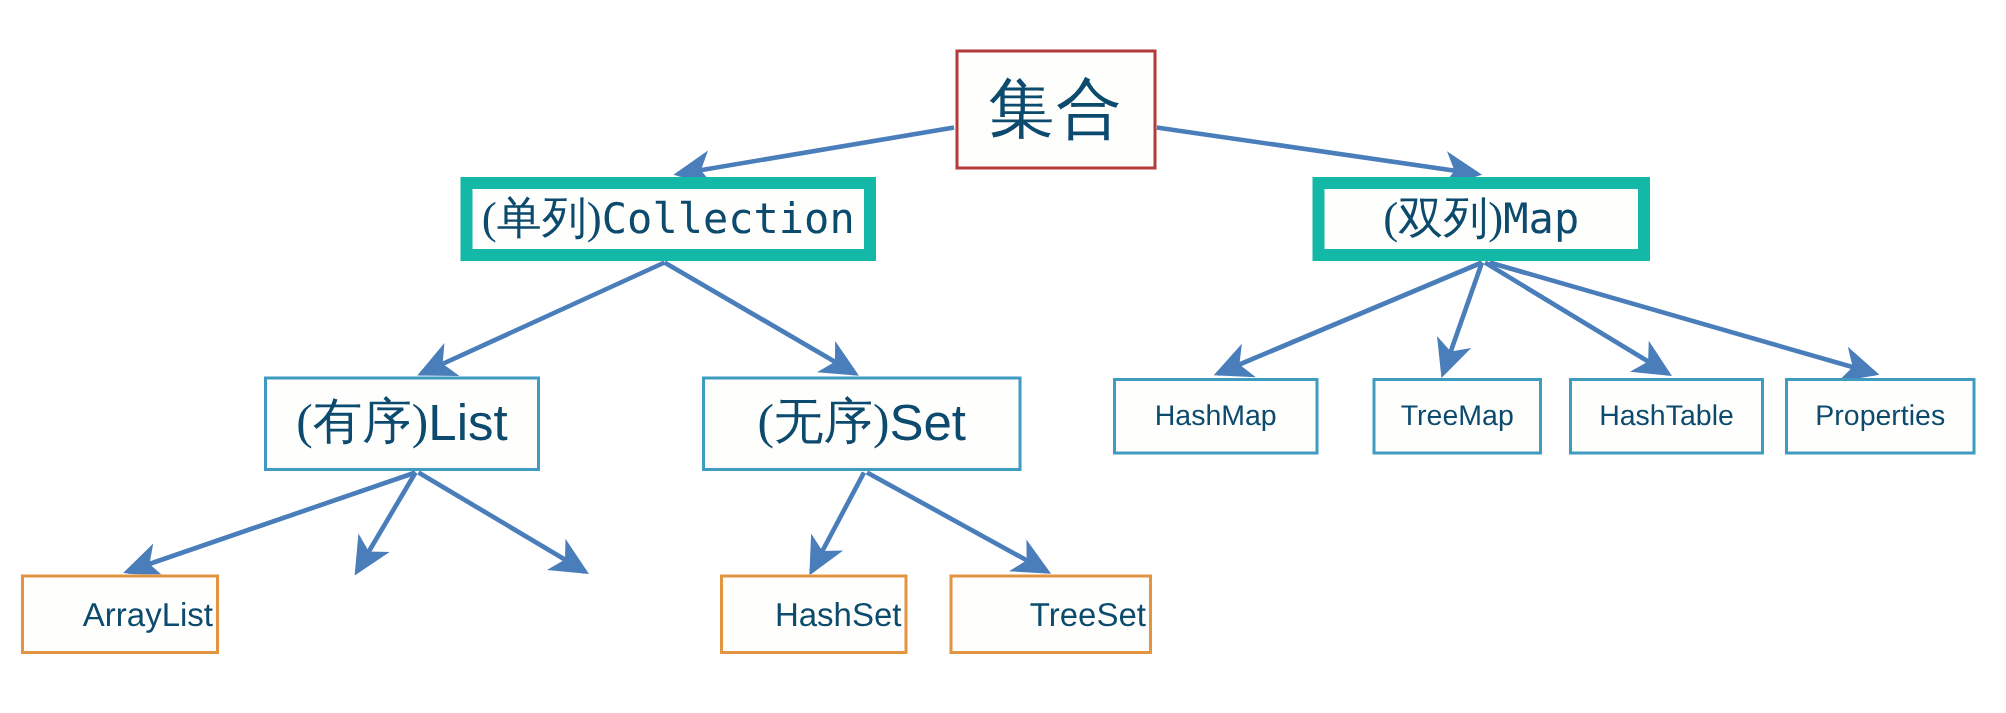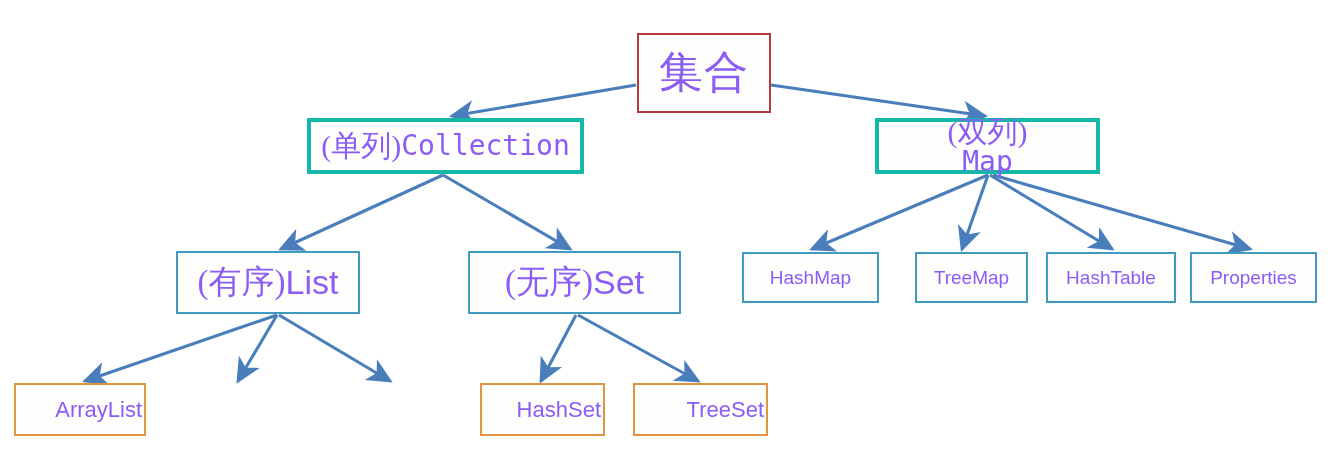--- a/index.html
+++ b/index.html
@@ -26,34 +26,34 @@
     pointer-events: none;
   }
   .node {
     position: absolute;
     box-sizing: border-box;
     background: #fefefd;
     display: flex;
     align-items: center;
     justify-content: center;
     text-align: center;
-    color: #8b5cf6;
+    color: #0c4a6e;
     line-height: 1.05;
     white-space: nowrap;
     z-index: 3;
   }
   
   .node.root {
     border: 2px solid #b33b3b;
     font-family: "Liberation Serif", serif;
     font-size: 44px;
     letter-spacing: 1px;
   }
   .node.l2 {
-    border: 4px solid #14b8a6;
+    border: 8px solid #14b8a6;
     font-family: "Liberation Serif", serif;
     font-size: 31px;
   }
   .node.l2 .mono {
     font-family: "DejaVu Sans Mono", monospace;
     font-size: 28px;
     letter-spacing: 0px;
   }
   .node.l2 .serif {
     font-family: "Liberation Serif", serif;
@@ -123,21 +123,21 @@
 
   <div class="node root" style="left:637px; top:33px; width:134px; height:80px;">
     <span class="label">集合</span>
   </div>
 
   <div class="node l2" style="left:307px; top:118px; width:277px; height:56px;">
     <span class="serif">(单列)</span>
       <span class="mono">Collection</span>
   </div>
 
-  <div class="node l2" style="left:875px; top:118px; width:225px; height:56px;flex-direction:column;">
+  <div class="node l2" style="left:875px; top:118px; width:225px; height:56px;">
     <span class="serif">(双列)</span>
       <span class="mono">Map</span>
   </div>
 
   <div class="node l3" style="left:176px; top:251px; width:184px; height:63px;">
     <span class="cjk">(有序)</span>
       <span>List</span>
   </div>
 
   <div class="node l3" style="left:468px; top:251px; width:213px; height:63px;">

